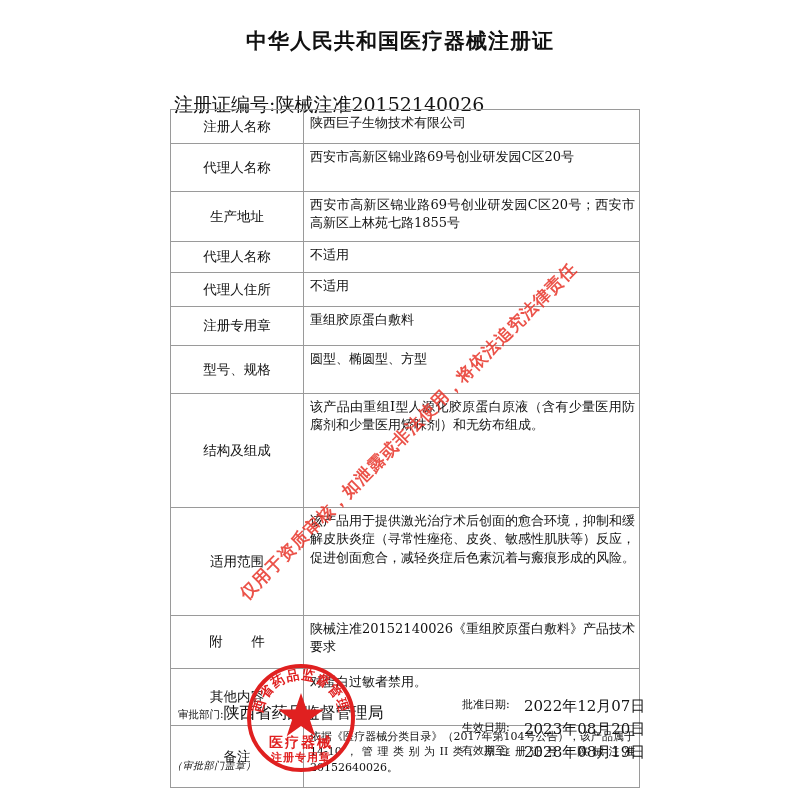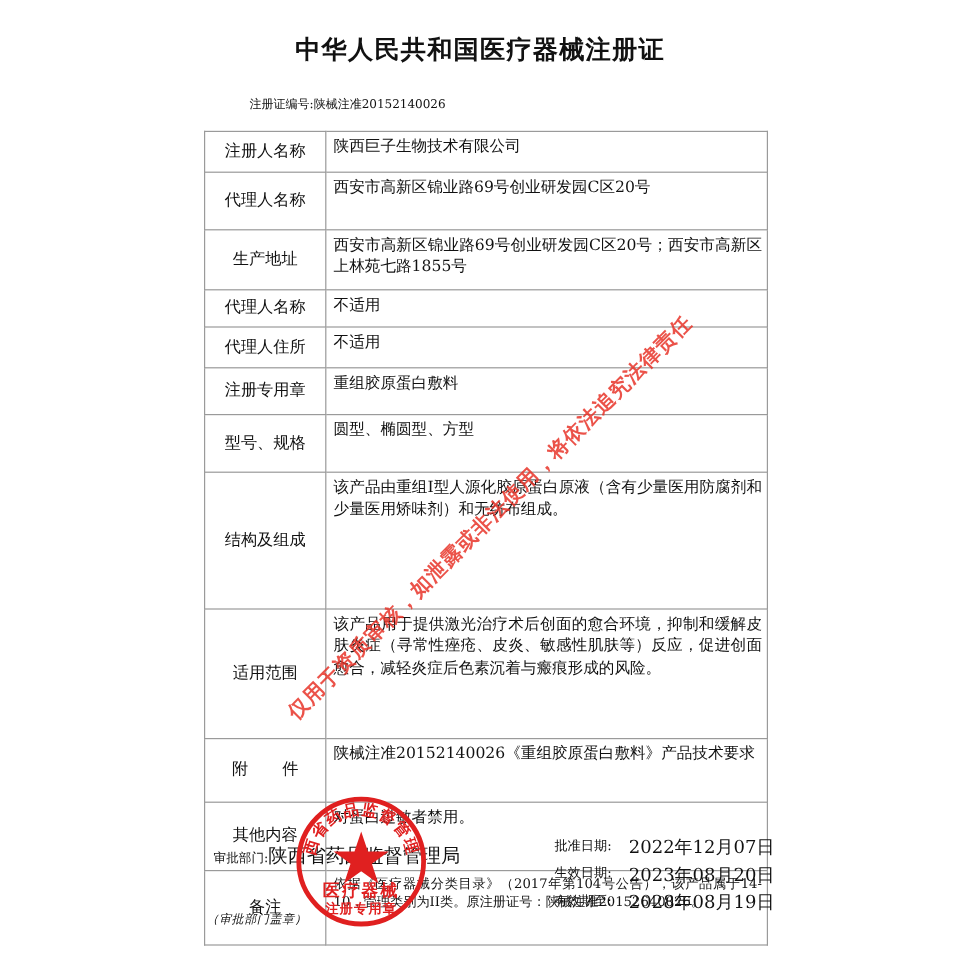--- a/index.html
+++ b/index.html
@@ -33,24 +33,23 @@
     font-size: 21px;
     font-weight: bold;
     letter-spacing: 1px;
     font-family: "DejaVu Serif", "Liberation Serif", serif;
   }
 
   
   .reg-line {
     position: absolute;
     left: 174px;
-    top: 80px;
-    font-size: 10px;
-    white-space: nowrap;
-    margin-left: 34px;
+    top: 92px;
+    font-size: 19px;
+    white-space: nowrap;
   }
   .reg-line .reg-label { letter-spacing: 0px; }
   .reg-line .reg-value { letter-spacing: 0px; }
 
   
   .cert-table {
     position: absolute;
     left: 170px;
     top: 109px;
     width: 470px;
@@ -60,21 +59,21 @@
   .cert-table td {
     border: 1px solid #9a9a9a;
     vertical-align: top;
     padding: 0;
   }
   .cert-table td.label {
     width: 92px;
     text-align: center;
     vertical-align: middle;
     font-size: 13.5px;
-    padding: 4px 4px;
+    padding: 4px 20px;
     line-height: 1.45;
   }
   .cert-table td.value {
     font-size: 13px;
     padding: 4px 4px 4px 6px;
     line-height: 1.42;
     text-align: justify;
   }
   .cert-table td.value.small {
     font-size: 11px;

